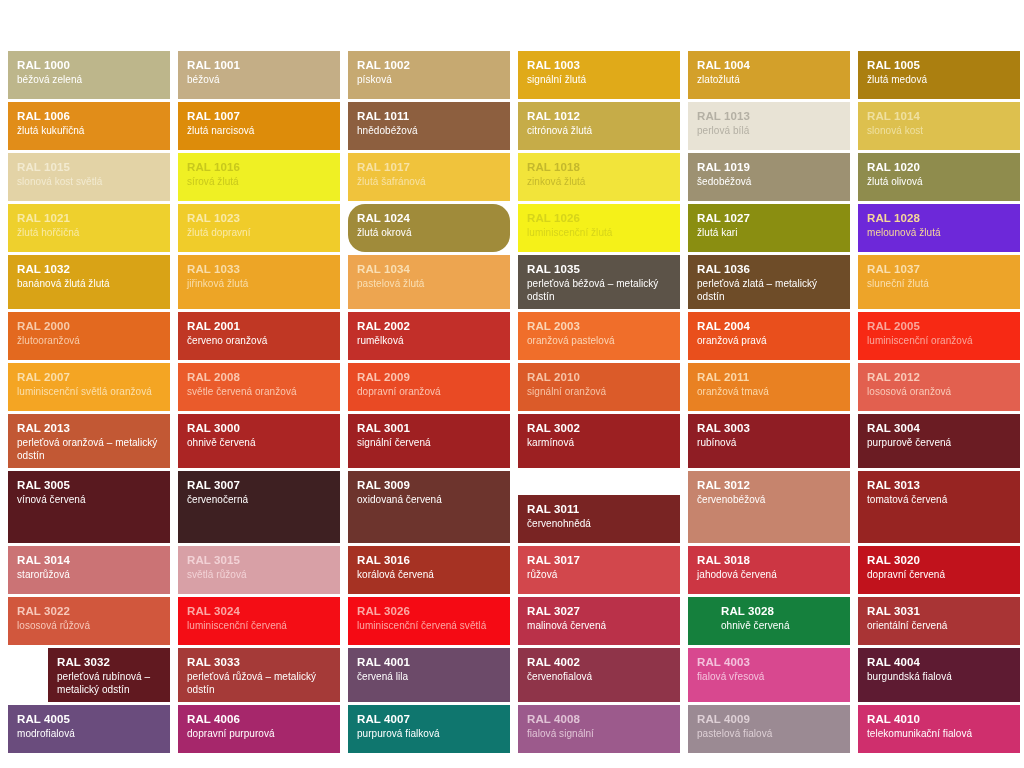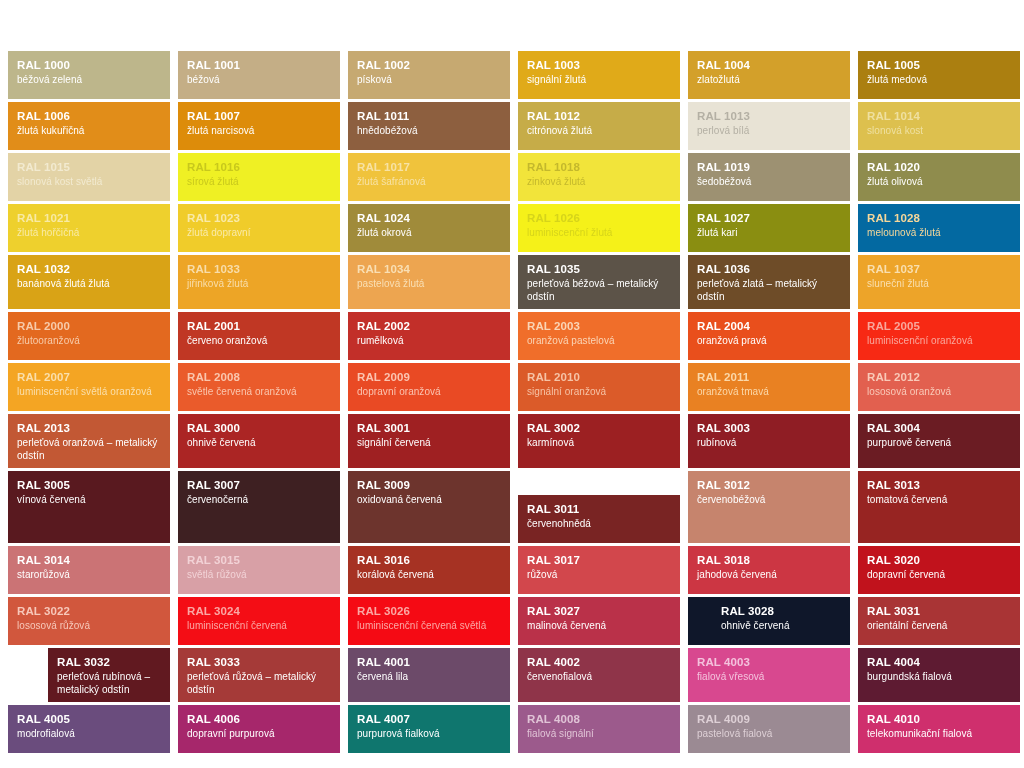--- a/index.html
+++ b/index.html
@@ -127,33 +127,33 @@
         <span class="swatch-name">žlutá olivová</span>
       </div>
       <div class="swatch" style="background-color: rgb(238, 208, 45); color: rgb(248, 234, 164);">
         <span class="swatch-code">RAL 1021</span>
         <span class="swatch-name">žlutá hořčičná</span>
       </div>
       <div class="swatch" style="background-color: rgb(240, 204, 42); color: rgb(249, 234, 168);">
         <span class="swatch-code">RAL 1023</span>
         <span class="swatch-name">žlutá dopravní</span>
       </div>
-      <div class="swatch" style="background-color: rgb(160, 139, 58); color: rgb(255, 255, 255);">
+      <div class="swatch" style="background-color: rgb(160, 139, 58); color: rgb(255, 255, 255); border-radius: 17px;">
         <span class="swatch-code">RAL 1024</span>
         <span class="swatch-name">žlutá okrová</span>
       </div>
       <div class="swatch" style="background-color: rgb(245, 241, 25); color: rgb(214, 212, 26);">
         <span class="swatch-code">RAL 1026</span>
         <span class="swatch-name">luminiscenční žlutá</span>
       </div>
       <div class="swatch" style="background-color: rgb(138, 142, 17); color: rgb(255, 255, 255);">
         <span class="swatch-code">RAL 1027</span>
         <span class="swatch-name">žlutá kari</span>
       </div>
-      <div class="swatch" style="background-color: #0369a1; color: rgb(246, 215, 154);">
+      <div class="swatch" style="background-color: #6d28d9; color: rgb(246, 215, 154);">
         <span class="swatch-code">RAL 1028</span>
         <span class="swatch-name">melounová žlutá</span>
       </div>
       <div class="swatch" style="background-color: rgb(217, 163, 22); color: rgb(255, 255, 255);">
         <span class="swatch-code">RAL 1032</span>
         <span class="swatch-name">banánová žlutá žlutá</span>
       </div>
       <div class="swatch" style="background-color: rgb(237, 165, 38); color: rgb(248, 221, 170);">
         <span class="swatch-code">RAL 1033</span>
         <span class="swatch-name">jiřinková žlutá</span>
@@ -303,21 +303,21 @@
         <span class="swatch-name">luminiscenční červená</span>
       </div>
       <div class="swatch" style="background-color: rgb(245, 10, 20); color: rgb(251, 168, 164);">
         <span class="swatch-code">RAL 3026</span>
         <span class="swatch-name">luminiscenční červená světlá</span>
       </div>
       <div class="swatch" style="background-color: rgb(186, 49, 73); color: rgb(255, 255, 255);">
         <span class="swatch-code">RAL 3027</span>
         <span class="swatch-name">malinová červená</span>
       </div>
-      <div class="swatch" style="background-color: #0f172a; color: rgb(255, 255, 255); padding-left: 33px;">
+      <div class="swatch" style="background-color: #15803d; color: rgb(255, 255, 255); padding-left: 33px;">
         <span class="swatch-code">RAL 3028</span>
         <span class="swatch-name">ohnivě červená</span>
       </div>
       <div class="swatch" style="background-color: rgb(169, 52, 53); color: rgb(255, 255, 255);">
         <span class="swatch-code">RAL 3031</span>
         <span class="swatch-name">orientální červená</span>
       </div>
       <div class="swatch" style="background-color: rgb(97, 25, 32); color: rgb(255, 255, 255); margin-left: 40px;">
         <span class="swatch-code">RAL 3032</span>
         <span class="swatch-name">perleťová rubínová – metalický odstín</span>

